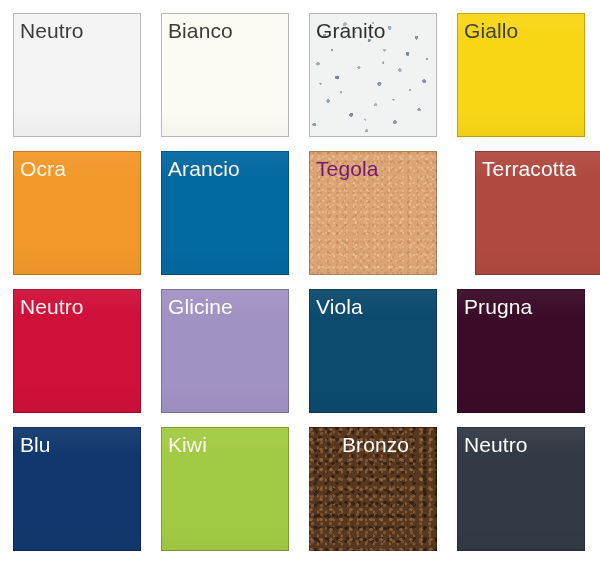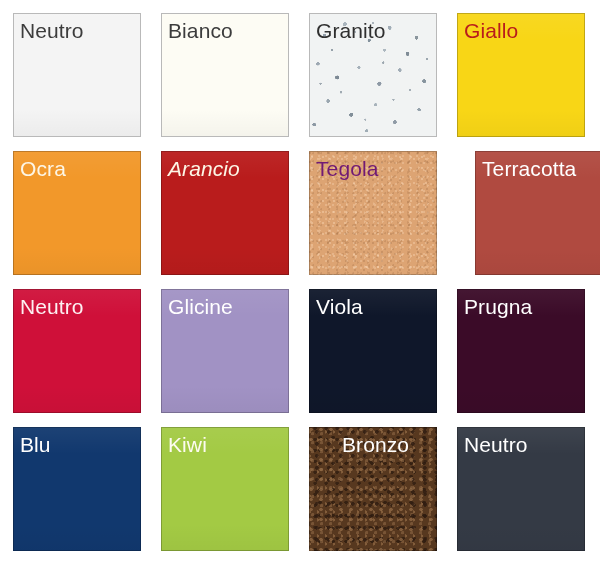--- a/index.html
+++ b/index.html
@@ -178,47 +178,47 @@
         <div class="swatch-texture tex-sheen"></div>
         <span class="swatch-label label-dark" style="color: rgb(60, 60, 60);">Bianco</span>
       </div>
       <div class="swatch light-chip" style="background-color: rgb(241, 243, 243);">
         <div class="swatch-texture tex-granito"></div>
         <div class="swatch-texture tex-granito-fine"></div>
         <span class="swatch-label label-dark" style="color: rgb(47, 47, 47);">Granito</span>
       </div>
       <div class="swatch" style="background-color: rgb(248, 214, 22);">
         <div class="swatch-texture tex-sheen"></div>
-        <span class="swatch-label label-light" style="color: #b91c1c;">Giallo</span>
+        <span class="swatch-label label-light" style="color: #404040;">Giallo</span>
       </div>
       <div class="swatch" style="background-color: rgb(242, 152, 42);">
         <div class="swatch-texture tex-sheen"></div>
         <span class="swatch-label label-cream" style="color: rgb(253, 246, 230);">Ocra</span>
       </div>
-      <div class="swatch" style="background-color: #b91c1c; font-style: italic;">
+      <div class="swatch" style="background-color: #0369a1;">
         <div class="swatch-texture tex-sheen"></div>
         <span class="swatch-label label-cream" style="color: rgb(253, 246, 230);">Arancio</span>
       </div>
       <div class="swatch" style="background-color: rgb(221, 164, 115);">
         <div class="swatch-texture tex-tegola"></div>
         <span class="swatch-label label-cream" style="color: #701a75;">Tegola</span>
       </div>
       <div class="swatch" style="background-color: rgb(176, 74, 64); margin-left: 18px;">
         <div class="swatch-texture tex-sheen"></div>
         <span class="swatch-label label-light" style="color: rgb(255, 255, 255);">Terracotta</span>
       </div>
       <div class="swatch" style="background-color: rgb(207, 16, 57);">
         <div class="swatch-texture tex-sheen"></div>
         <span class="swatch-label label-light" style="color: rgb(253, 240, 242);">Neutro</span>
       </div>
       <div class="swatch" style="background-color: rgb(161, 146, 196);">
         <div class="swatch-texture tex-sheen"></div>
         <span class="swatch-label label-light" style="color: rgb(255, 255, 255);">Glicine</span>
       </div>
-      <div class="swatch" style="background-color: #0f172a;">
+      <div class="swatch" style="background-color: #0c4a6e;">
         <div class="swatch-texture tex-sheen"></div>
         <span class="swatch-label label-light" style="color: rgb(255, 255, 255);">Viola</span>
       </div>
       <div class="swatch" style="background-color: rgb(59, 11, 40);">
         <div class="swatch-texture tex-sheen"></div>
         <span class="swatch-label label-light" style="color: rgb(255, 255, 255);">Prugna</span>
       </div>
       <div class="swatch" style="background-color: rgb(17, 56, 110);">
         <div class="swatch-texture tex-sheen"></div>
         <span class="swatch-label label-light" style="color: rgb(255, 255, 255);">Blu</span>

